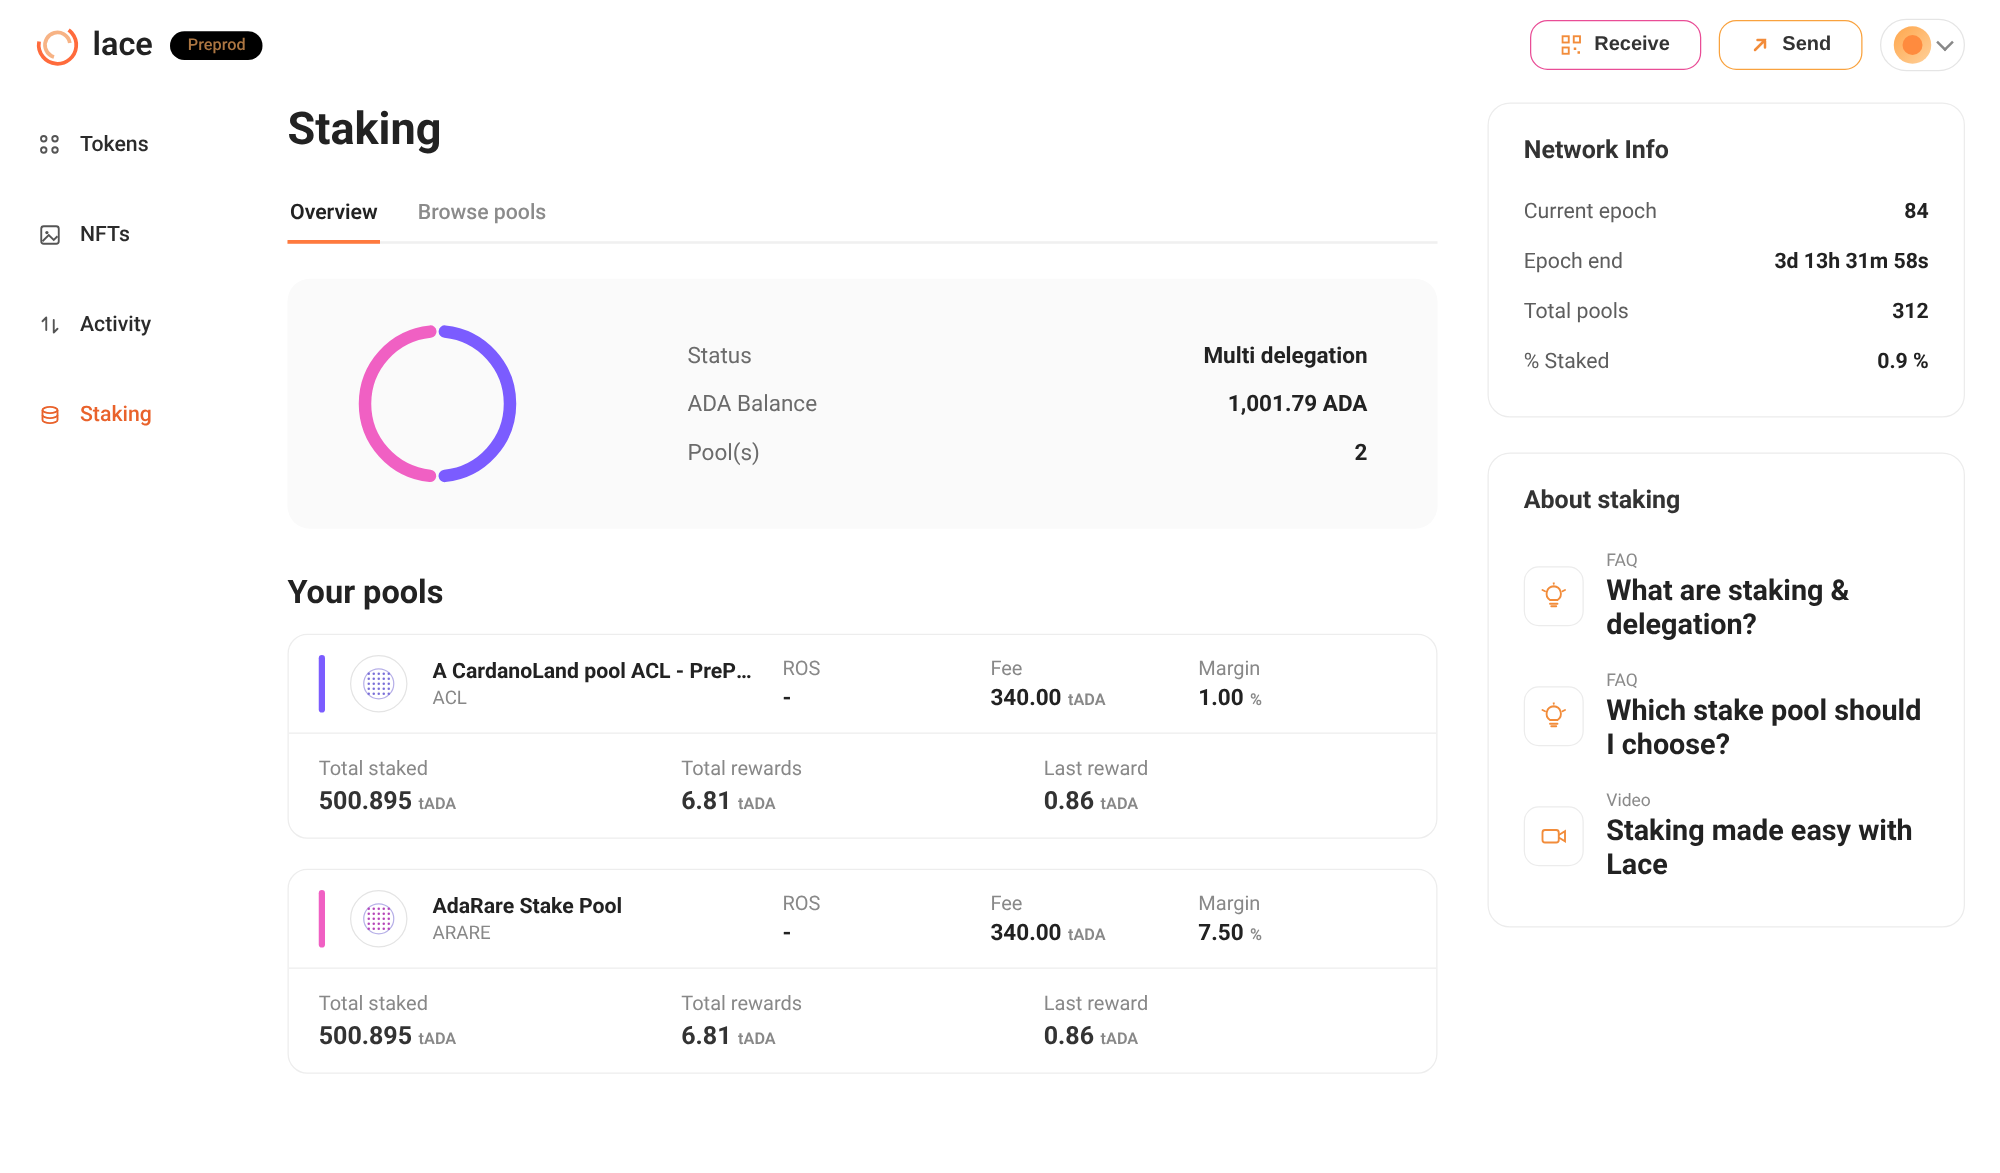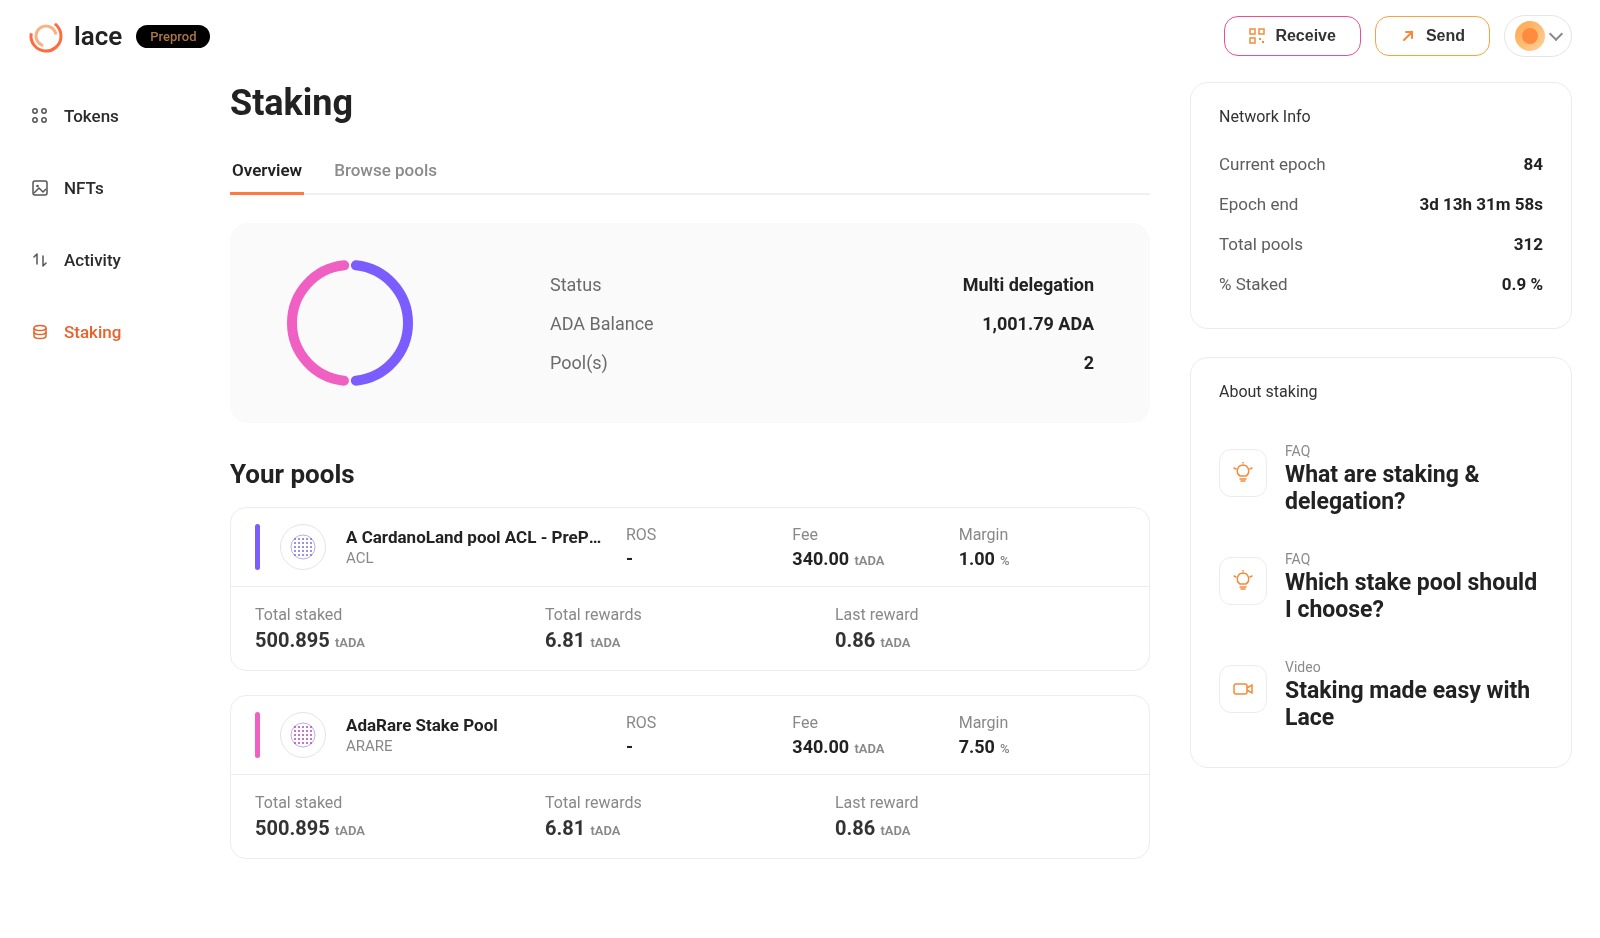--- a/index.html
+++ b/index.html
@@ -210,40 +210,40 @@
       width: 420px;
       padding: 10px 28px 0 10px;
       flex-shrink:0;
     }
     .card {
       border: 1px solid #ECECEC;
       border-radius: 18px;
       padding: 24px 28px;
       margin-bottom: 28px;
     }
-    .card h2 { font-size: 16px; font-weight:400; margin-bottom: 18px;}
+    .card h2 { font-size: 20px; font-weight:700; margin-bottom: 18px;}
     .info-row {
       display:flex; justify-content:space-between;
       padding: 10px 0;
       font-size: 17px;
     }
     .info-row .label { color:#5E5E5E;}
     .info-row .value { font-weight:700; color:#222;}
     .faq-item {
       display:flex; align-items:center; gap: 18px;
       padding: 12px 0;
     }
     .faq-icon {
       width:48px;height:48px;border-radius:12px;
       border:1px solid #ECECEC;
       display:flex;align-items:center;justify-content:center;
       flex-shrink:0;
       color:#F28C3A;
     }
-    .faq-type { font-size:14px; color:#8A8A8A; margin-bottom:2px;margin-top:12px;}
+    .faq-type { font-size:14px; color:#8A8A8A; margin-bottom:2px;}
     .faq-title { font-size:23px; color:#222; font-weight:700;}
   </style>
 </head>
 <body>
 
 <div class="header">
   <div class="header-left">
     <div class="logo">
       <svg class="logo-mark" viewBox="0 0 36 36">
         <circle cx="18" cy="18" r="15" fill="none" stroke="#FF6B3C" stroke-width="3" stroke-dasharray="60 30" transform="rotate(-40 18 18)"></circle>

